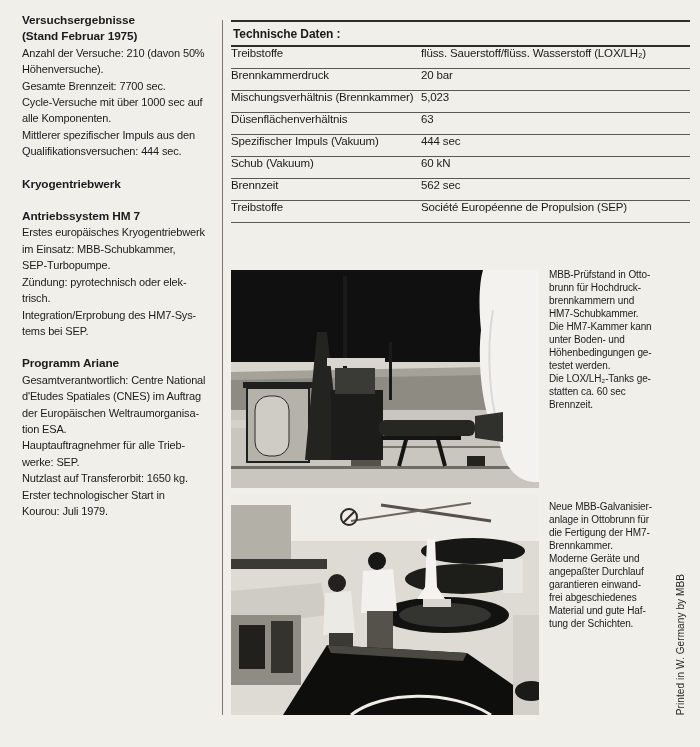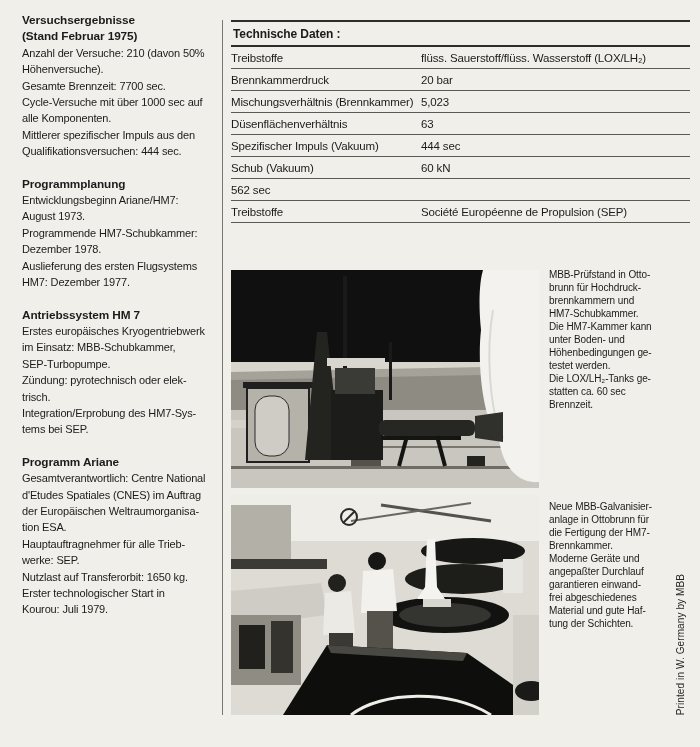--- a/index.html
+++ b/index.html
@@ -23,21 +23,21 @@
     white-space:pre-line;letter-spacing:-0.15px;
   }
   
   .vline{position:absolute;left:222px;top:20px;width:1px;height:695px;background:#7a7871;}
   
   .tech{position:absolute;left:231px;top:20px;width:459px;border-top:2px solid #2e2d2a;}
   .t-title{
     font-size:12px;font-weight:bold;padding:5px 2px 4px 2px;
     border-bottom:2px solid #2e2d2a;letter-spacing:-0.1px;
   }
-  .t-row{display:flex;align-items:center;height:21px;border-bottom:1px solid #5b5954;}
+  .t-row{display:flex;align-items:flex-start;height:21px;border-bottom:1px solid #5b5954;}
   .t-label{width:190px;font-size:11.5px;letter-spacing:-0.15px;white-space:nowrap;}
   .t-value{flex:1;font-size:11.5px;letter-spacing:-0.15px;white-space:nowrap;}
   
   .photo{position:absolute;left:231px;width:308px;display:block;}
   .photo svg{display:block;}
   #photo-1{top:270px;height:218px;}
   #photo-2{top:495px;height:220px;}
   .caption{
     position:absolute;left:549px;width:120px;
     font-size:10px;line-height:13px;white-space:pre-line;letter-spacing:-0.1px;
@@ -62,27 +62,21 @@
 (Stand Februar 1975)</h3>
       <p>Anzahl der Versuche: 210 (davon 50%
 Höhenversuche).
 Gesamte Brennzeit: 7700 sec.
 Cycle-Versuche mit über 1000 sec auf
 alle Komponenten.
 Mittlerer spezifischer Impuls aus den
 Qualifikationsversuchen: 444 sec.</p>
     </div>
     <div class="section">
-      <h3>Programmplanung</h3>
-      <p>Entwicklungsbeginn Ariane/HM7:
-August 1973.
-Programmende HM7-Schubkammer:
-Dezember 1978.
-Auslieferung des ersten Flugsystems
-HM7: Dezember 1977.</p>
+      <h3>Kryogentriebwerk</h3>
     </div>
     <div class="section">
       <h3>Antriebssystem HM 7</h3>
       <p>Erstes europäisches Kryogentriebwerk
 im Einsatz: MBB-Schubkammer,
 SEP-Turbopumpe.
 Zündung: pyrotechnisch oder elek-
 trisch.
 Integration/Erprobung des HM7-Sys-
 tems bei SEP.</p>
@@ -123,20 +117,21 @@
     </div>
     <div class="t-row">
       <div class="t-label">Spezifischer Impuls (Vakuum)</div>
       <div class="t-value">444 sec</div>
     </div>
     <div class="t-row">
       <div class="t-label">Schub (Vakuum)</div>
       <div class="t-value">60 kN</div>
     </div>
     <div class="t-row">
+      <div class="t-label">Brennzeit</div>
       <div class="t-value">562 sec</div>
     </div>
     <div class="t-row">
       <div class="t-label">Treibstoffe</div>
       <div class="t-value">Société Européenne de Propulsion (SEP)</div>
     </div>
   </section>
 
   <figure class="photo" id="photo-1" style="margin:0;">
     <svg width="308" height="218" viewBox="0 0 308 218">

